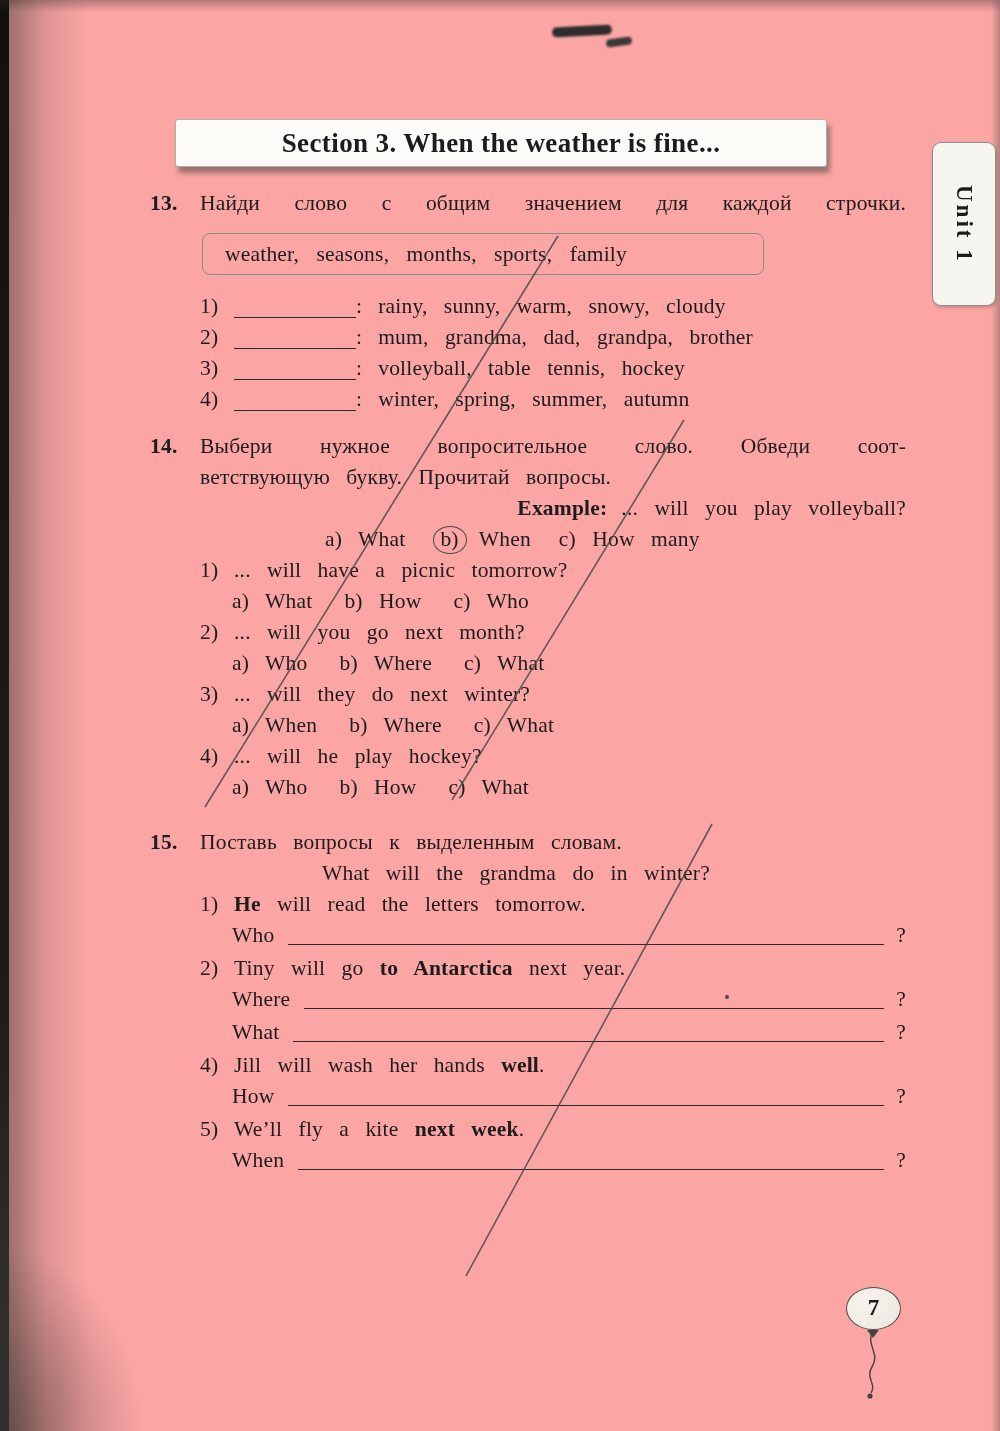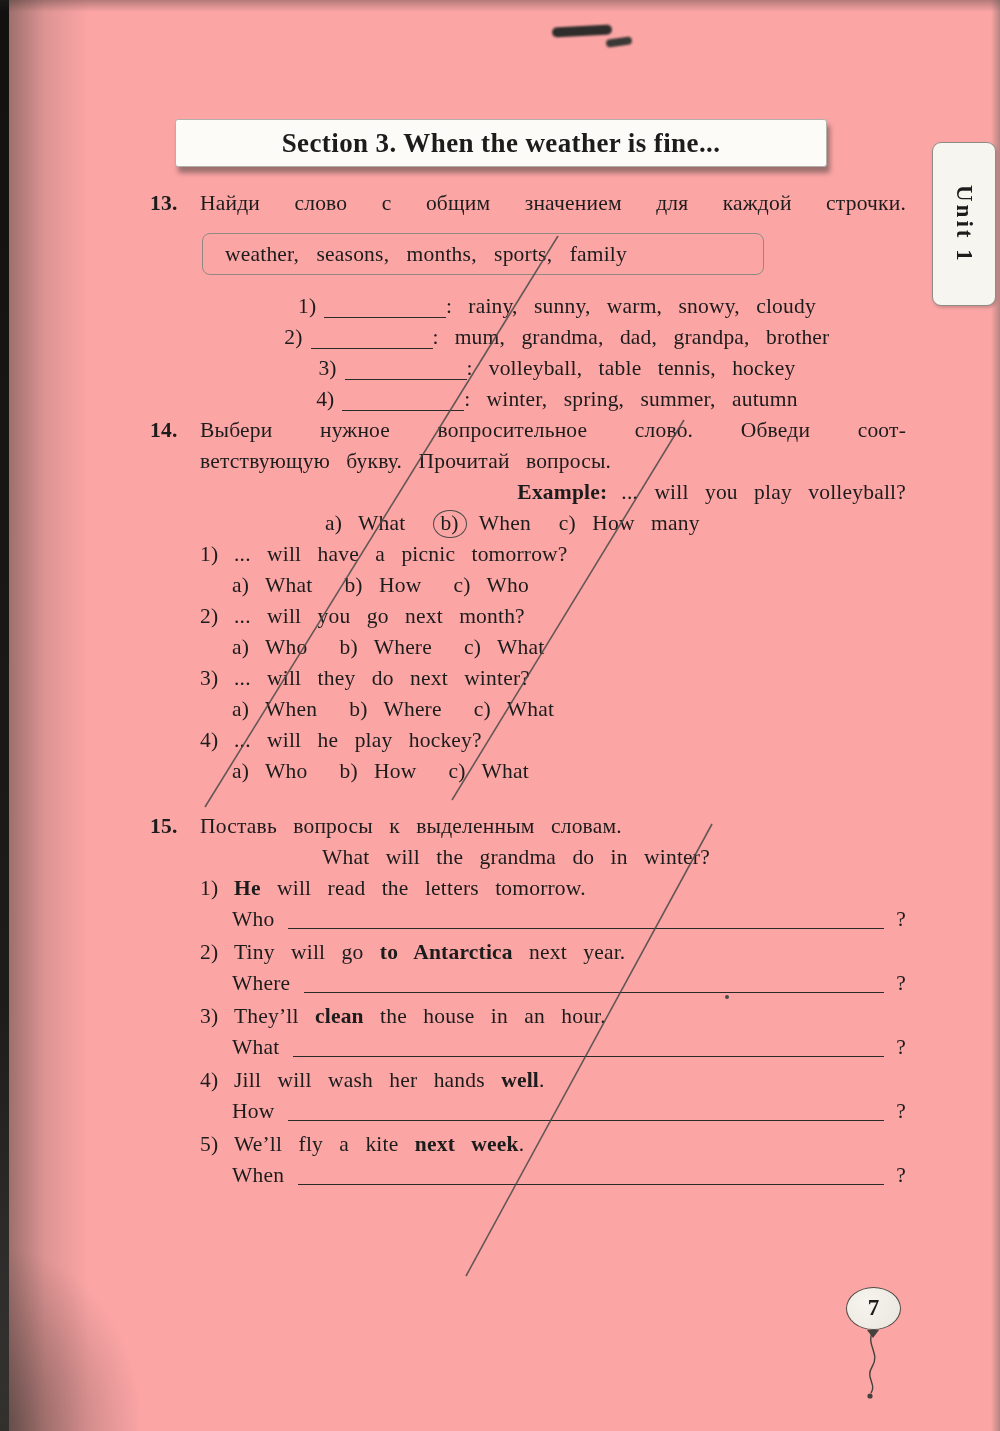--- a/index.html
+++ b/index.html
@@ -56,29 +56,29 @@
   .ex-num  { flex:none; width:50px; font-weight:bold; }
   .ex-body { flex:1; }
   .stretch { text-align:justify; text-align-last:justify; }
 
   .word-bank {
     margin:14px 0 16px 52px; width:562px;
     border:1px solid #8e8b84; border-radius:8px;
     padding:5px 10px 5px 22px; line-height:30px;
     word-spacing:0.55em;
   }
-  .row13 { padding-left:50px; white-space:nowrap;text-align:center; }
+  .row13 { padding-left:50px; white-space:nowrap; }
   .row13 .item-num { display:inline-block; width:34px; }
   .blank {
     display:inline-block; width:122px; height:20px;
     border-bottom:1.4px solid #2a2a2a; vertical-align:bottom; margin-bottom:4px;
   }
   .row13 .words { margin-left:16px; }
 
-  .ex14 { }
+  .ex14 { margin-top:16px; }
   .ex-row { padding-left:48px;text-align:right; }
   .example-label { margin-right:14px; }
   .opt-row { display:flex; gap:32px; padding-left:82px; align-items:center; }
   .opt-row.example-opts { padding-left:175px; gap:28px; }
   .bwrap { display:inline-flex; gap:12px; align-items:center; }
   .circled {
     display:inline-block; border:1.7px solid #4c4a46; border-radius:50%;
     padding:0 7px 2px 6px; line-height:24px;
   }
   .q-row { padding-left:50px; }
@@ -215,23 +215,20 @@
           <span class="ans-line"></span>
           <span class="qmark">?</span>
       </div>
       <div class="sent-row">
         <span class="item-num">2)</span><span><span>Tiny will go </span><b>to Antarctica</b><span> next year.</span></span>
       </div>
       <div class="ans-row">
         <span class="qword">Where</span>
           <span class="ans-line"></span>
           <span class="qmark">?</span>
-      </div>
-      <div class="sent-row">
-        <span class="item-num">3)</span><span><span>They’ll </span><b>clean</b><span> the house in an hour.</span></span>
       </div>
       <div class="ans-row">
         <span class="qword">What</span>
           <span class="ans-line"></span>
           <span class="qmark">?</span>
       </div>
       <div class="sent-row">
         <span class="item-num">4)</span><span><span>Jill will wash her hands </span><b>well</b><span>.</span></span>
       </div>
       <div class="ans-row">

